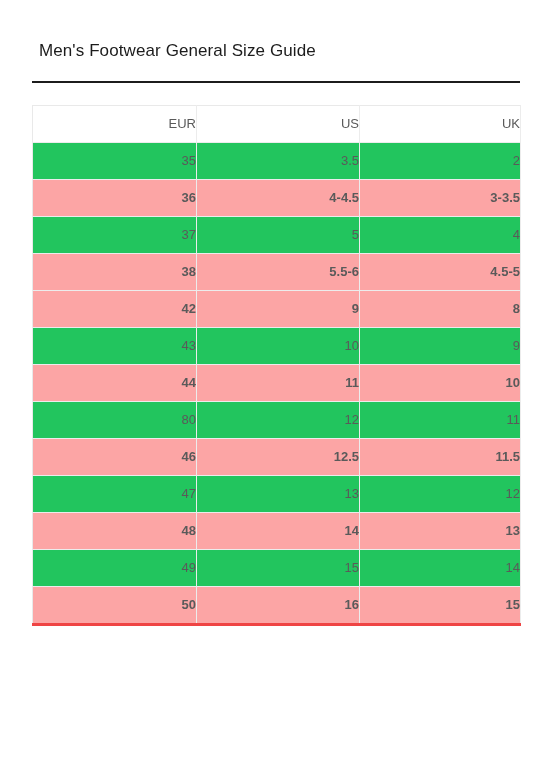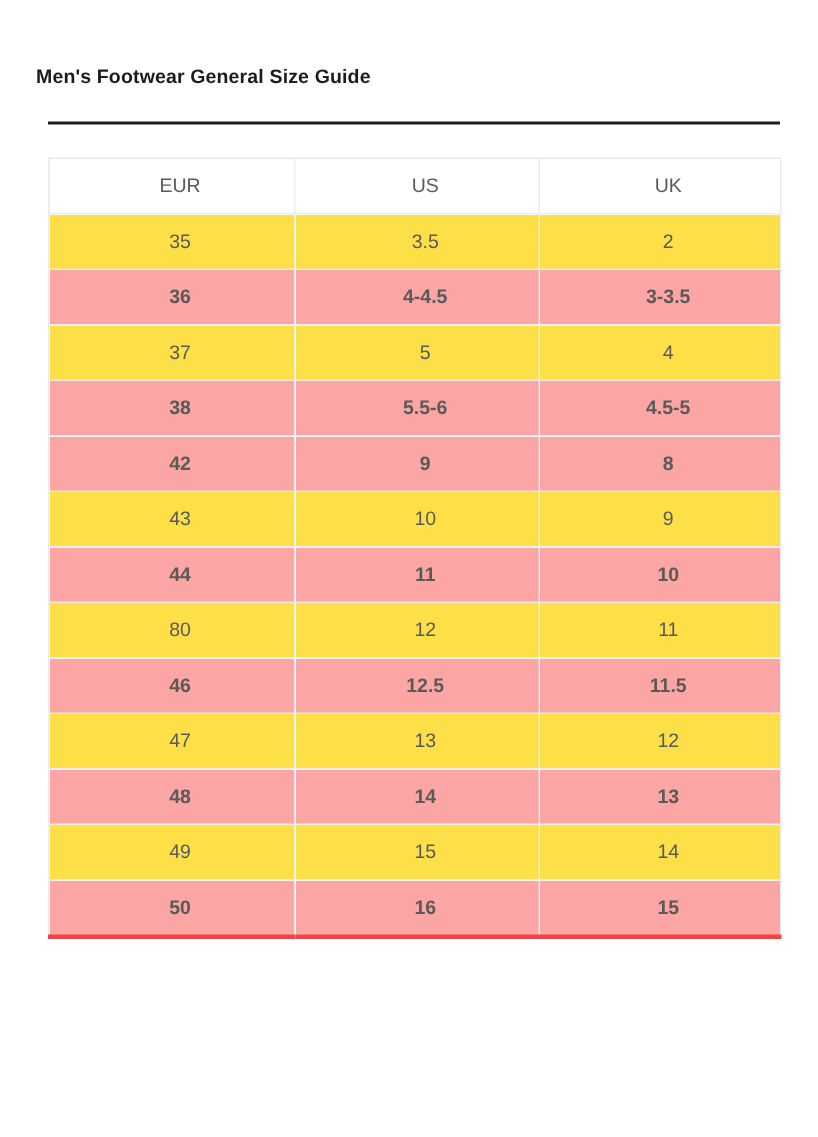--- a/index.html
+++ b/index.html
@@ -16,25 +16,25 @@
     overflow: hidden;
   }
   .page {
     position: relative;
     width: 545px;
     height: 758px;
     box-sizing: border-box;
   }
   .page-title {
     position: absolute;
-    left: 24px;
+    left: 39px;
     top: 40px;
-    font-size: 13px;
+    font-size: 17px;
     line-height: 22px;
-    font-weight: bold;
+    font-weight: normal;
     color: #1c1c1c;
     letter-spacing: 0.1px;
     white-space: nowrap;
   }
   .title-rule {
     position: absolute;
     left: 32px;
     top: 81px;
     width: 488px;
     height: 2px;
@@ -54,41 +54,41 @@
   }
   table.size-table col.c-eur { width: 164px; }
   table.size-table col.c-us  { width: 163px; }
   table.size-table col.c-uk  { width: 161px; }
 
   table.size-table th,
   table.size-table td {
     height: 36px;
     box-sizing: border-box;
     padding: 0 0 0 11px;
-    text-align: center;
+    text-align: right;
     vertical-align: middle;
     font-size: 13px;
     line-height: 36px;
     font-weight: normal;
     color: #5a5a5a;
     border-right: 1px solid #ececec;
     border-bottom: 1px solid #ececec;
     white-space: nowrap;
     overflow: hidden;
   }
   table.size-table th:last-child,
   table.size-table td:last-child {
     border-right: 1px solid #ececec;
   }
   table.size-table thead th {
     background: #ffffff;
     color: #5a5a5a;
   }
   table.size-table tbody tr.shaded td {
-    background: #fde047;
+    background: #22c55e;
   }
   table.size-table tbody tr.plain td {
     background: #fca5a5;
     font-weight: bold;
   }
   table.size-table tbody tr:last-child td {
     border-bottom: 3px solid #ef4444;
   }
   
   td.indented { padding-left: 16px; }

